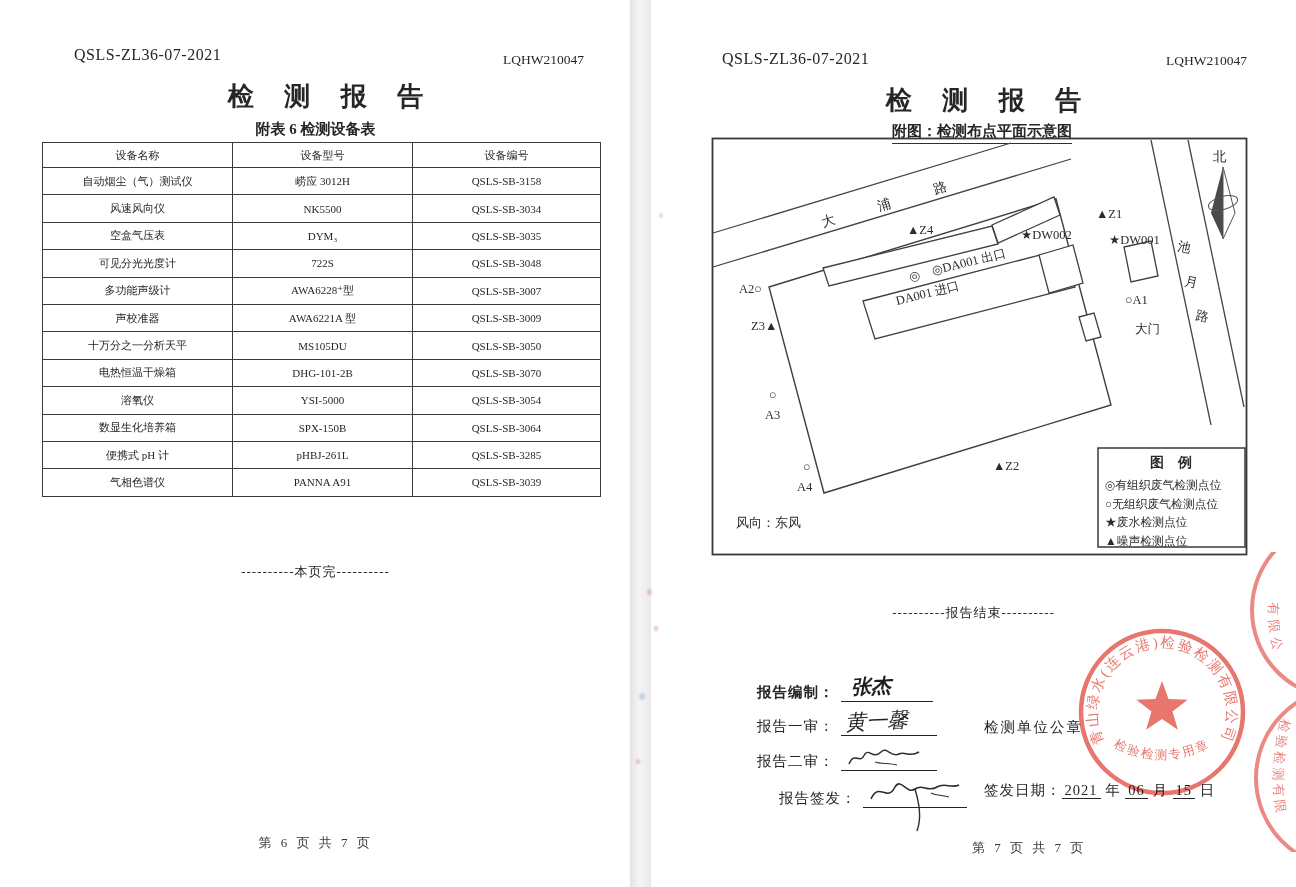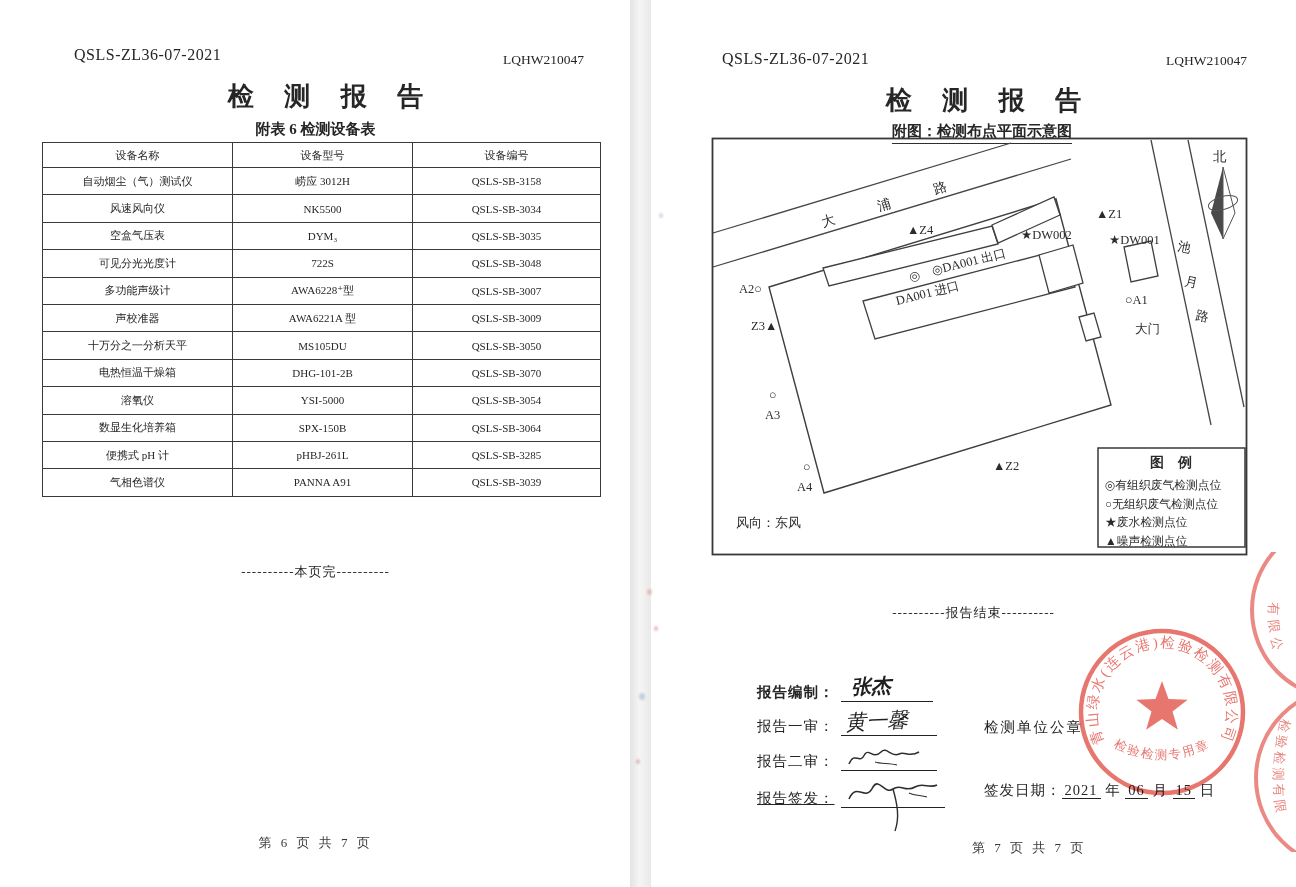--- a/index.html
+++ b/index.html
@@ -227,21 +227,21 @@
   </div>
   <div class="sig-row" style="left:757px;top:741px;">
     <span class="sig-label">报告二审：</span>
     <span class="sig-line" style="width:96px;">
       <svg class="scribble" width="84" height="30">
         <path d="M4,22 C10,8 14,24 20,12 C24,6 28,18 36,10 C42,4 46,16 54,12 C60,9 64,16 74,10" fill="none" stroke="#2e2e2e" stroke-width="1.5"></path>
         <path d="M30,20 C36,22 44,21 52,23" fill="none" stroke="#2e2e2e" stroke-width="1.2"></path>
       </svg>
     </span>
   </div>
-  <div class="sig-row" style="left:757px;top:778px;text-decoration:underline;">
+  <div class="sig-row" style="left:779px;top:778px;">
     <span class="sig-label">报告签发：</span>
     <span class="sig-line" style="width:104px;">
       <svg class="scribble" width="100" height="62" style="bottom:-28px;">
         <path d="M4,26 C12,8 20,30 28,14 C34,4 40,22 48,16 C56,10 60,20 70,14 C78,9 84,16 92,12" fill="none" stroke="#2e2e2e" stroke-width="1.6"></path>
         <path d="M48,16 C52,30 55,44 50,58" fill="none" stroke="#2e2e2e" stroke-width="1.4"></path>
         <path d="M64,20 C70,23 76,22 82,24" fill="none" stroke="#2e2e2e" stroke-width="1.1"></path>
       </svg>
     </span>
   </div>
 

